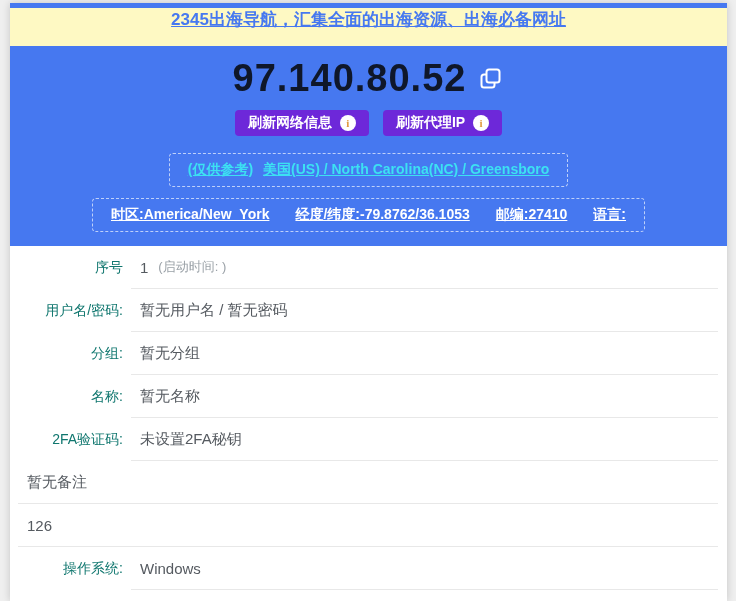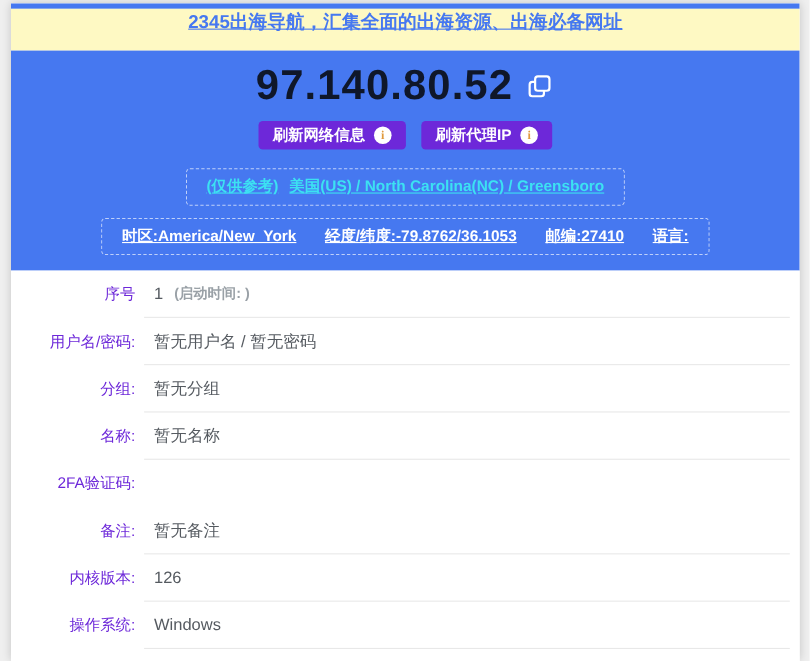--- a/index.html
+++ b/index.html
@@ -71,35 +71,35 @@
     text-decoration: underline;
   }
   .location-box { margin-top: 17px; color: #3ce1f2; }
   .location-box .loc-prefix { margin-right: 10px; }
   .geo-box { margin-top: 11px; color: #ffffff; display: flex; gap: 26px; }
   .details { background: #ffffff; }
   .detail-row { display: flex; align-items: stretch; height: 43px; }
   .detail-row .label {
     width: 113px; flex-shrink: 0;
     display: flex; align-items: center; justify-content: flex-end;
-    color: #6d28d9; font-size: 14px;
+    color: #0f766e; font-size: 14px;
   }
   .detail-row .value-wrap {
     flex: 1;
     margin-left: 8px; margin-right: 9px;
     padding-left: 9px;
     border-bottom: 1px solid #e8e8e8;
     display: flex; align-items: center;
     overflow: hidden;
   }
   .detail-row .value {
     color: #555a60; font-size: 15px; white-space: nowrap;
   }
   .detail-row .extra {
-    color: #9aa1a7; font-size: 13px; margin-left: 10px; white-space: nowrap; font-weight: bold;
+    color: #9aa1a7; font-size: 13px; margin-left: 10px; white-space: nowrap;
   }
 </style>
 </head>
 <body>
 
 <div class="page-card">
   <div class="top-strip"></div>
 
   <div class="header-bar">
     <a class="header-link">2345出海导航，汇集全面的出海资源、出海必备网址</a>
@@ -160,29 +160,30 @@
         </div>
       </div>
       <div class="detail-row">
         <div class="label">名称:</div>
         <div class="value-wrap">
           <span class="value">暂无名称</span>
         </div>
       </div>
       <div class="detail-row">
         <div class="label">2FA验证码:</div>
+        <div class="value-wrap">
+          <span class="value">未设置2FA秘钥</span>
+        </div>
       </div>
       <div class="detail-row">
-        <div class="label">备注:</div>
         <div class="value-wrap">
           <span class="value">暂无备注</span>
         </div>
       </div>
       <div class="detail-row">
-        <div class="label">内核版本:</div>
         <div class="value-wrap">
           <span class="value">126</span>
         </div>
       </div>
       <div class="detail-row">
         <div class="label">操作系统:</div>
         <div class="value-wrap">
           <span class="value">Windows</span>
         </div>
       </div>

